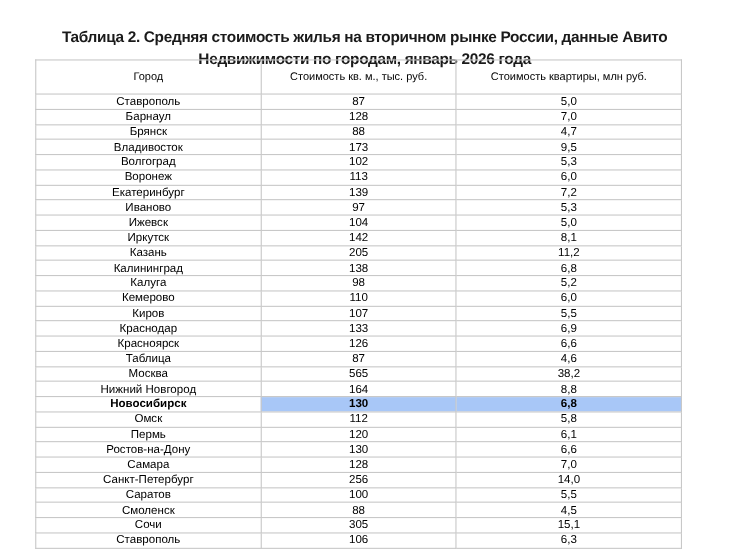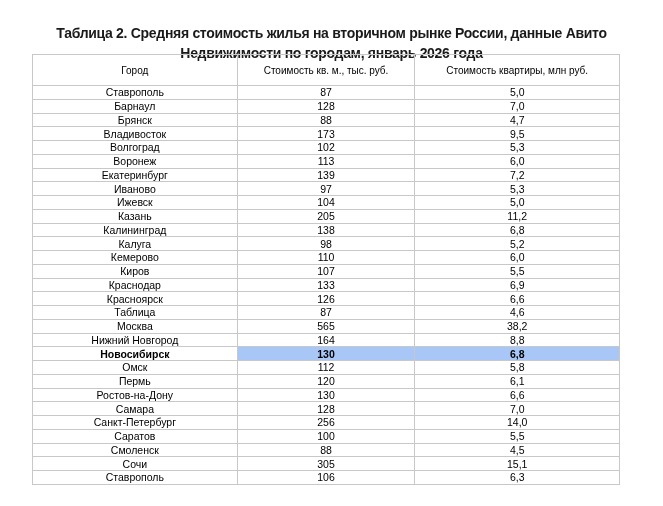--- a/index.html
+++ b/index.html
@@ -93,20 +93,25 @@
         <td class="city">Иваново</td>
         <td class="val">97</td>
         <td class="val">5,3</td>
       </tr>
       <tr>
         <td class="city">Ижевск</td>
         <td class="val">104</td>
         <td class="val">5,0</td>
       </tr>
       <tr>
+        <td class="city">Иркутск</td>
+        <td class="val">142</td>
+        <td class="val">8,1</td>
+      </tr>
+      <tr>
         <td class="city">Казань</td>
         <td class="val">205</td>
         <td class="val">11,2</td>
       </tr>
       <tr>
         <td class="city">Калининград</td>
         <td class="val">138</td>
         <td class="val">6,8</td>
       </tr>
       <tr>

